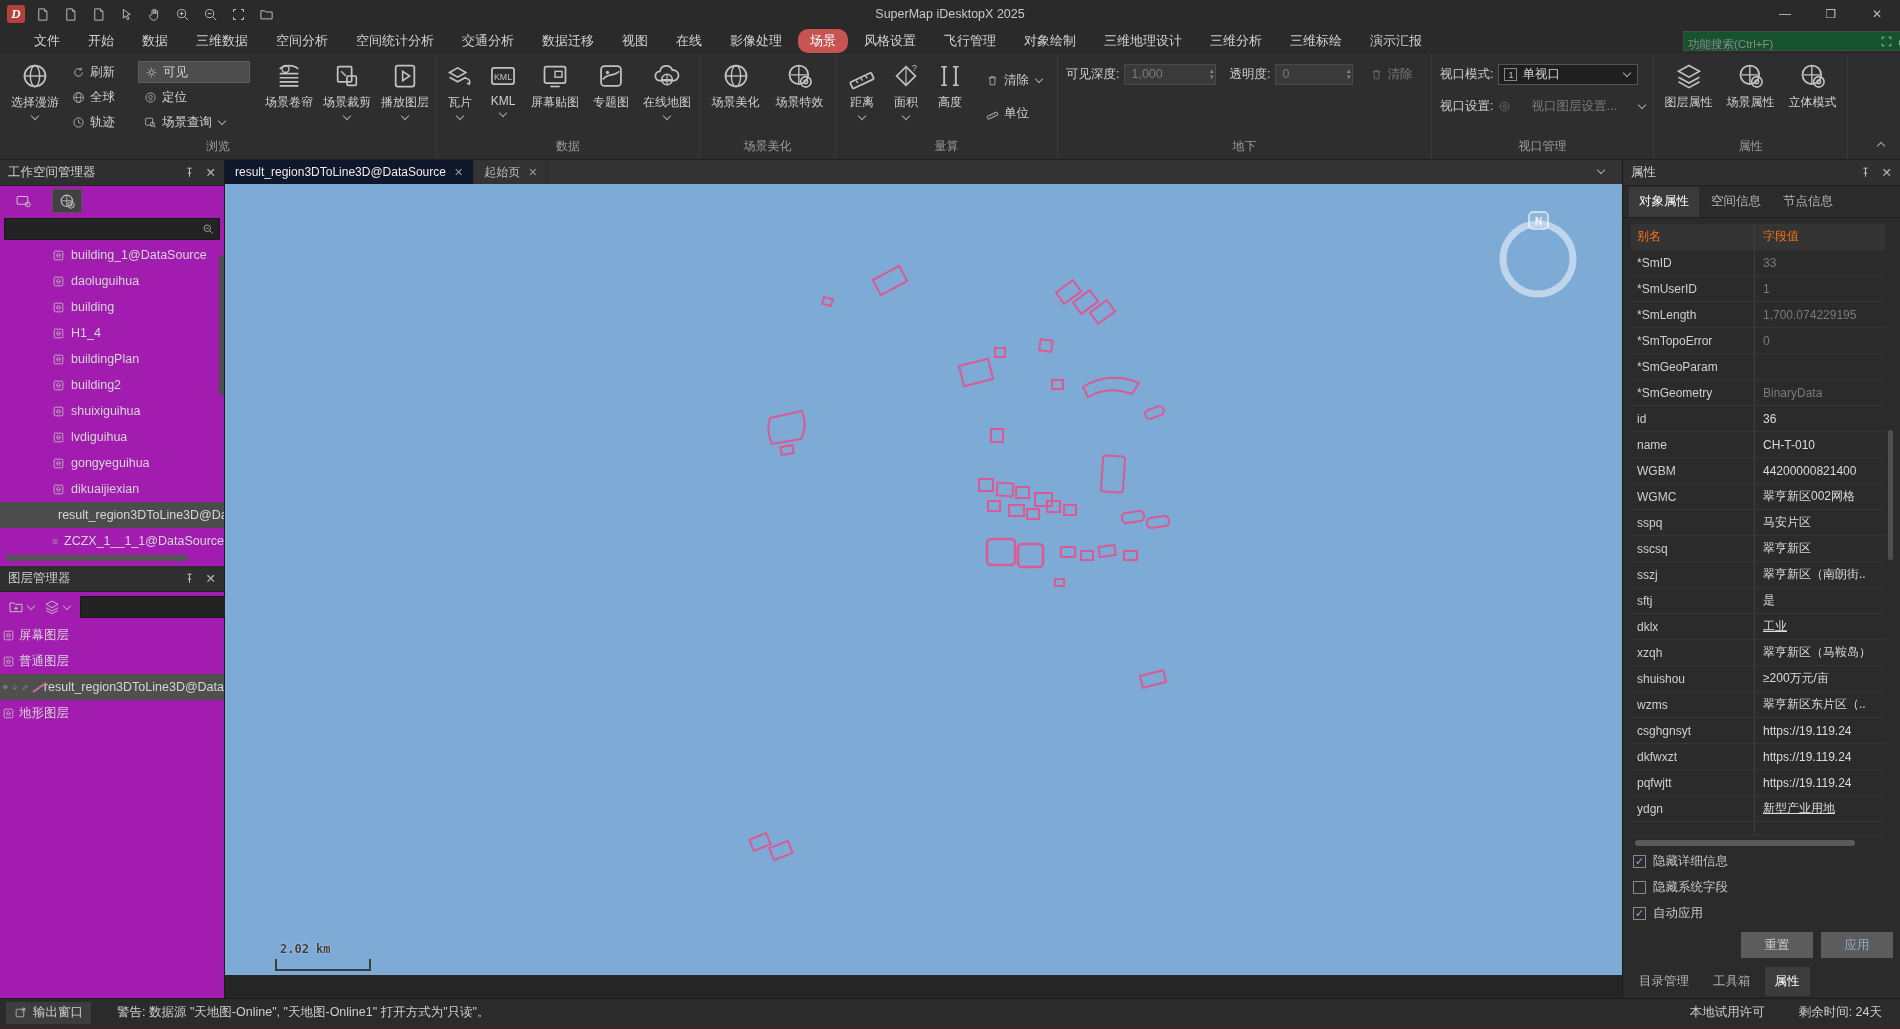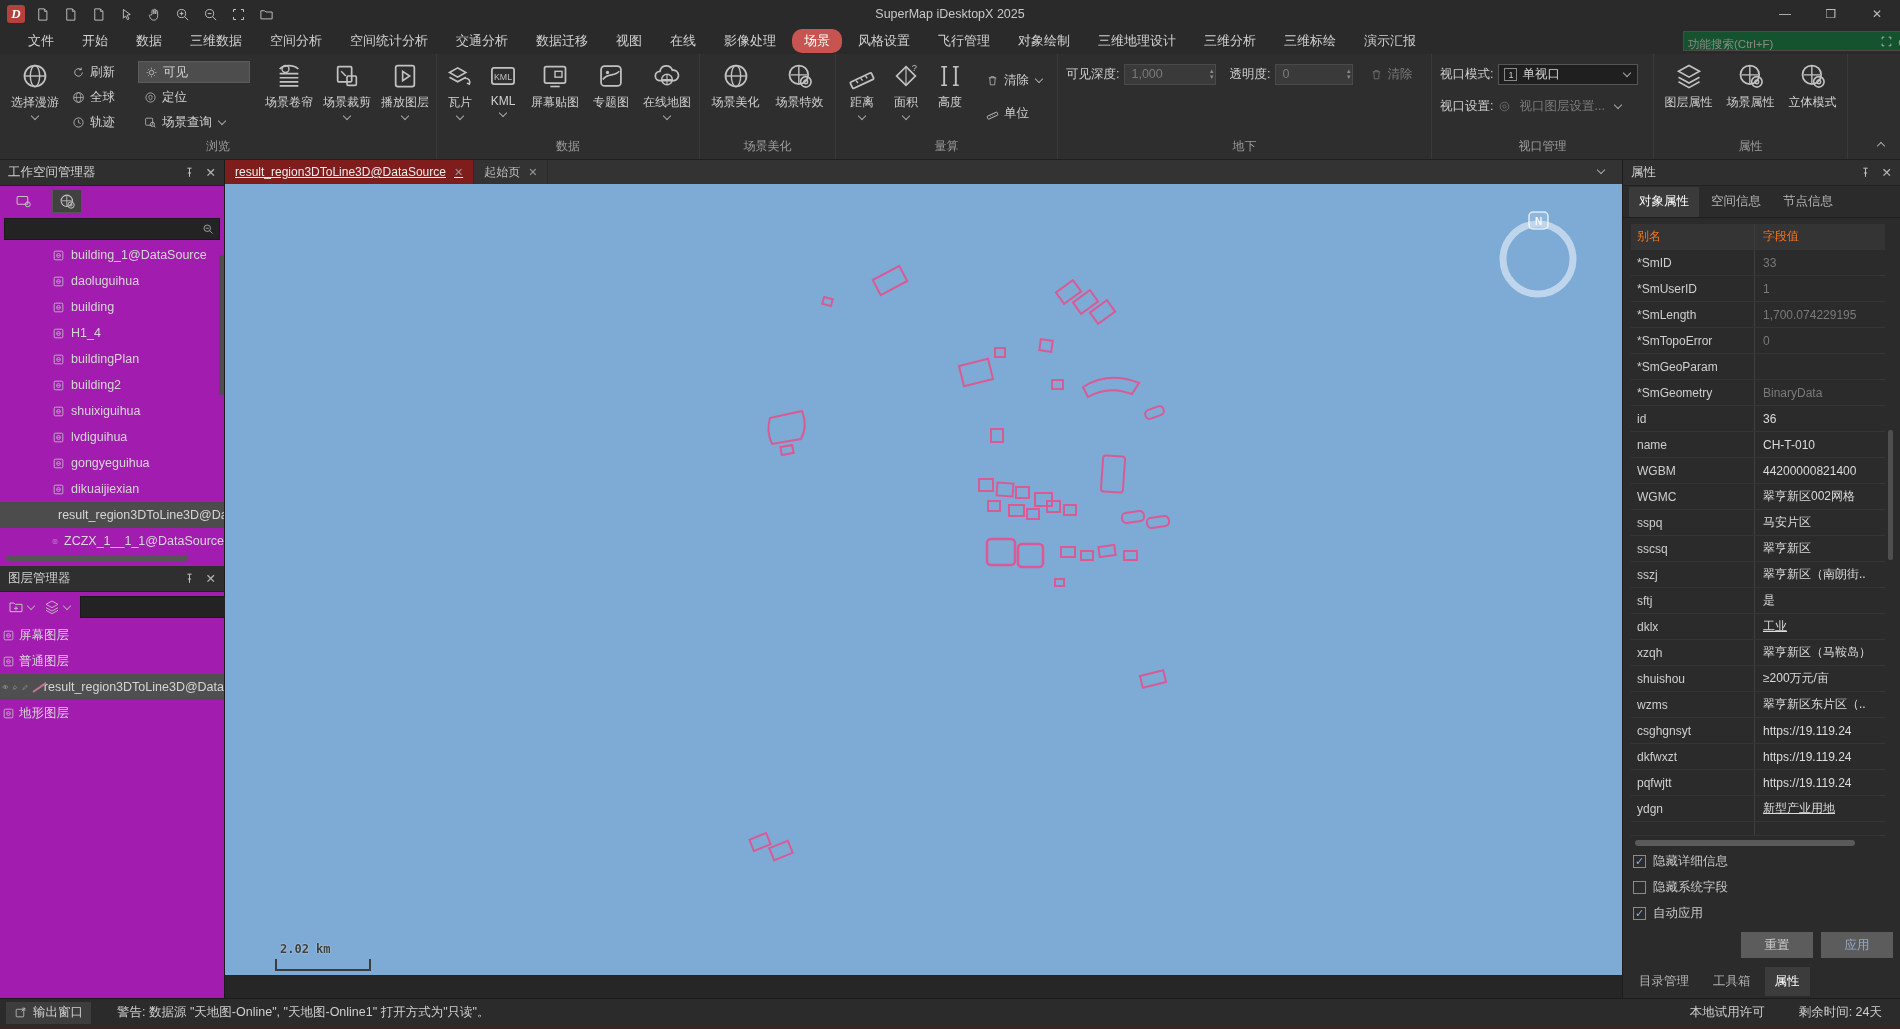--- a/index.html
+++ b/index.html
@@ -14,21 +14,21 @@
   .titlebar { position:absolute; left:0; top:0; width:1900px; height:28px; background:#2a2a2a; display:flex; align-items:center; }
   .logo { width:18px; height:18px; margin:0 6px 0 7px; background:#b5413c; border-radius:3px; color:#fff; font-weight:bold; font-size:13px; text-align:center; line-height:18px; font-family:"Liberation Serif",serif; font-style:italic; }
   .qat { display:flex; align-items:center; gap:6px; }
   .qat .qbtn { width:22px; height:22px; display:flex; align-items:center; justify-content:center; }
   .wtitle { position:absolute; left:0; right:0; text-align:center; color:#c9c9c9; font-size:12.5px; pointer-events:none; }
   .winbtns { position:absolute; right:0; top:0; display:flex; }
   .winbtn { width:46px; height:28px; display:flex; align-items:center; justify-content:center; color:#bdbdbd; font-size:12px; }
 
   
   .menubar { position:absolute; left:0; top:28px; width:1900px; height:26px; background:#2a2a2a; display:flex; align-items:center; }
-  .menutabs { display:flex; align-items:center; padding-left:16px; gap:4px; }
+  .menutabs { display:flex; align-items:center; padding-left:22px; gap:4px; }
   .mtab { padding:3px 12px; color:#d2d2d2; font-size:13px; white-space:nowrap; border-radius:10px; }
   .mtab.active { background:#c75450; color:#fff; }
   .fsearch { position:absolute; left:1683px; top:3px; width:232px; height:20px; background:#14532d; border:1px solid #4a4a4a; display:flex; align-items:flex-end; }
   .fsearch input { flex:1; background:transparent; border:none; outline:none; color:#cfcfcf; font-size:11.5px; padding:0 4px; font-family:inherit; }
   .fsearch input::placeholder { color:#8a8a8a; }
   .expandbtn { position:absolute; left:1880px; top:6px; }
 
   
   .ribbon { position:absolute; left:0; top:54px; width:1900px; height:106px; background:#2e2e2e; border-bottom:1px solid #1f1f1f; }
   .rgroup { position:absolute; top:0; height:105px; border-right:1px solid #3a3a3a; }
@@ -67,21 +67,21 @@
   .hscroll .thumb { position:absolute; top:1px; height:6px; background:#555; border-radius:3px; }
   .layeritem { height:26px; display:flex; align-items:center; gap:4px; padding-left:2px; color:#d6d6d6; font-size:12.5px; white-space:nowrap; overflow:hidden; }
   .layeritem.sel { background:#4f4f4f; }
   .linesw { width:16px; height:12px; position:relative; }
   .linesw::after { content:""; position:absolute; left:1px; top:10px; width:16px; height:2px; background:#c2739c; transform:rotate(-35deg); transform-origin:left center; }
 
   
   .mapwrap { position:absolute; left:225px; top:160px; width:1397px; height:838px; background:#262626; }
   .maptabs { position:relative; height:24px; background:#333; display:flex; align-items:center; }
   .maptab { height:24px; display:flex; align-items:center; gap:8px; padding:0 10px; color:#bdbdbd; font-size:12px; border-right:1px solid #2a2a2a; white-space:nowrap; }
-  .maptab.active { background:#7f1d1d; color:#ececec;text-decoration:underline; }
+  .maptab.active { background:#0f172a; color:#ececec; }
   .maptab .x { color:#9a9a9a; font-size:11px; }
   .maptabchev { position:absolute; right:14px; top:8px; }
   .mapview { position:relative; width:1397px; height:791px; background:#7dabd6; overflow:hidden; }
   .scalelabel { position:absolute; left:55px; top:758px; color:#3f3f3f; font-weight:bold; font-size:12px; text-shadow:0 0 2px rgba(255,255,255,.6); font-family:"DejaVu Sans Mono",monospace; }
   .scalebracket { position:absolute; left:50px; top:775px; width:96px; height:12px; border-left:2px solid #3d3d3d; border-right:2px solid #3d3d3d; border-bottom:2px solid #3d3d3d; }
   .coordstrip { position:relative; height:18px; background:#a9c0d2; border-top:1px solid #8ba3b6; display:flex; align-items:center; color:#3b3b3b; font-weight:bold; font-size:11.5px; font-family:"DejaVu Sans Mono",monospace; }
   .coordstrip span { position:absolute; white-space:nowrap; }
 
   
   .rightpanel { position:absolute; left:1622px; top:160px; width:278px; height:838px; background:#2b2b2b; border-left:1px solid #1c1c1c; }
@@ -574,21 +574,21 @@
           <span class="dd" style="width:140px">
             <span style="display:flex;align-items:center;gap:5px">
                 <span style="border:1px solid #888;width:13px;height:13px;font-size:9px;text-align:center;line-height:12px;color:#ccc">1</span>
                 <span>单视口</span>
               </span>
             <span class="chev"></span>
           </span>
         </div>
         <div class="frow">
           <span>视口设置:</span>
-          <span class="frow muted" style="gap:8px">
+          <span class="frow muted" style="gap:20px">
               <svg class="icon" width="13" height="13" style="color:#7a7a7a">
                 <use href="#i-target"></use>
               </svg>
               <span>视口图层设置...</span>
               <span class="chev"></span>
             </span>
         </div>
       </div>
       <div class="glabel">视口管理</div>
     </div>

